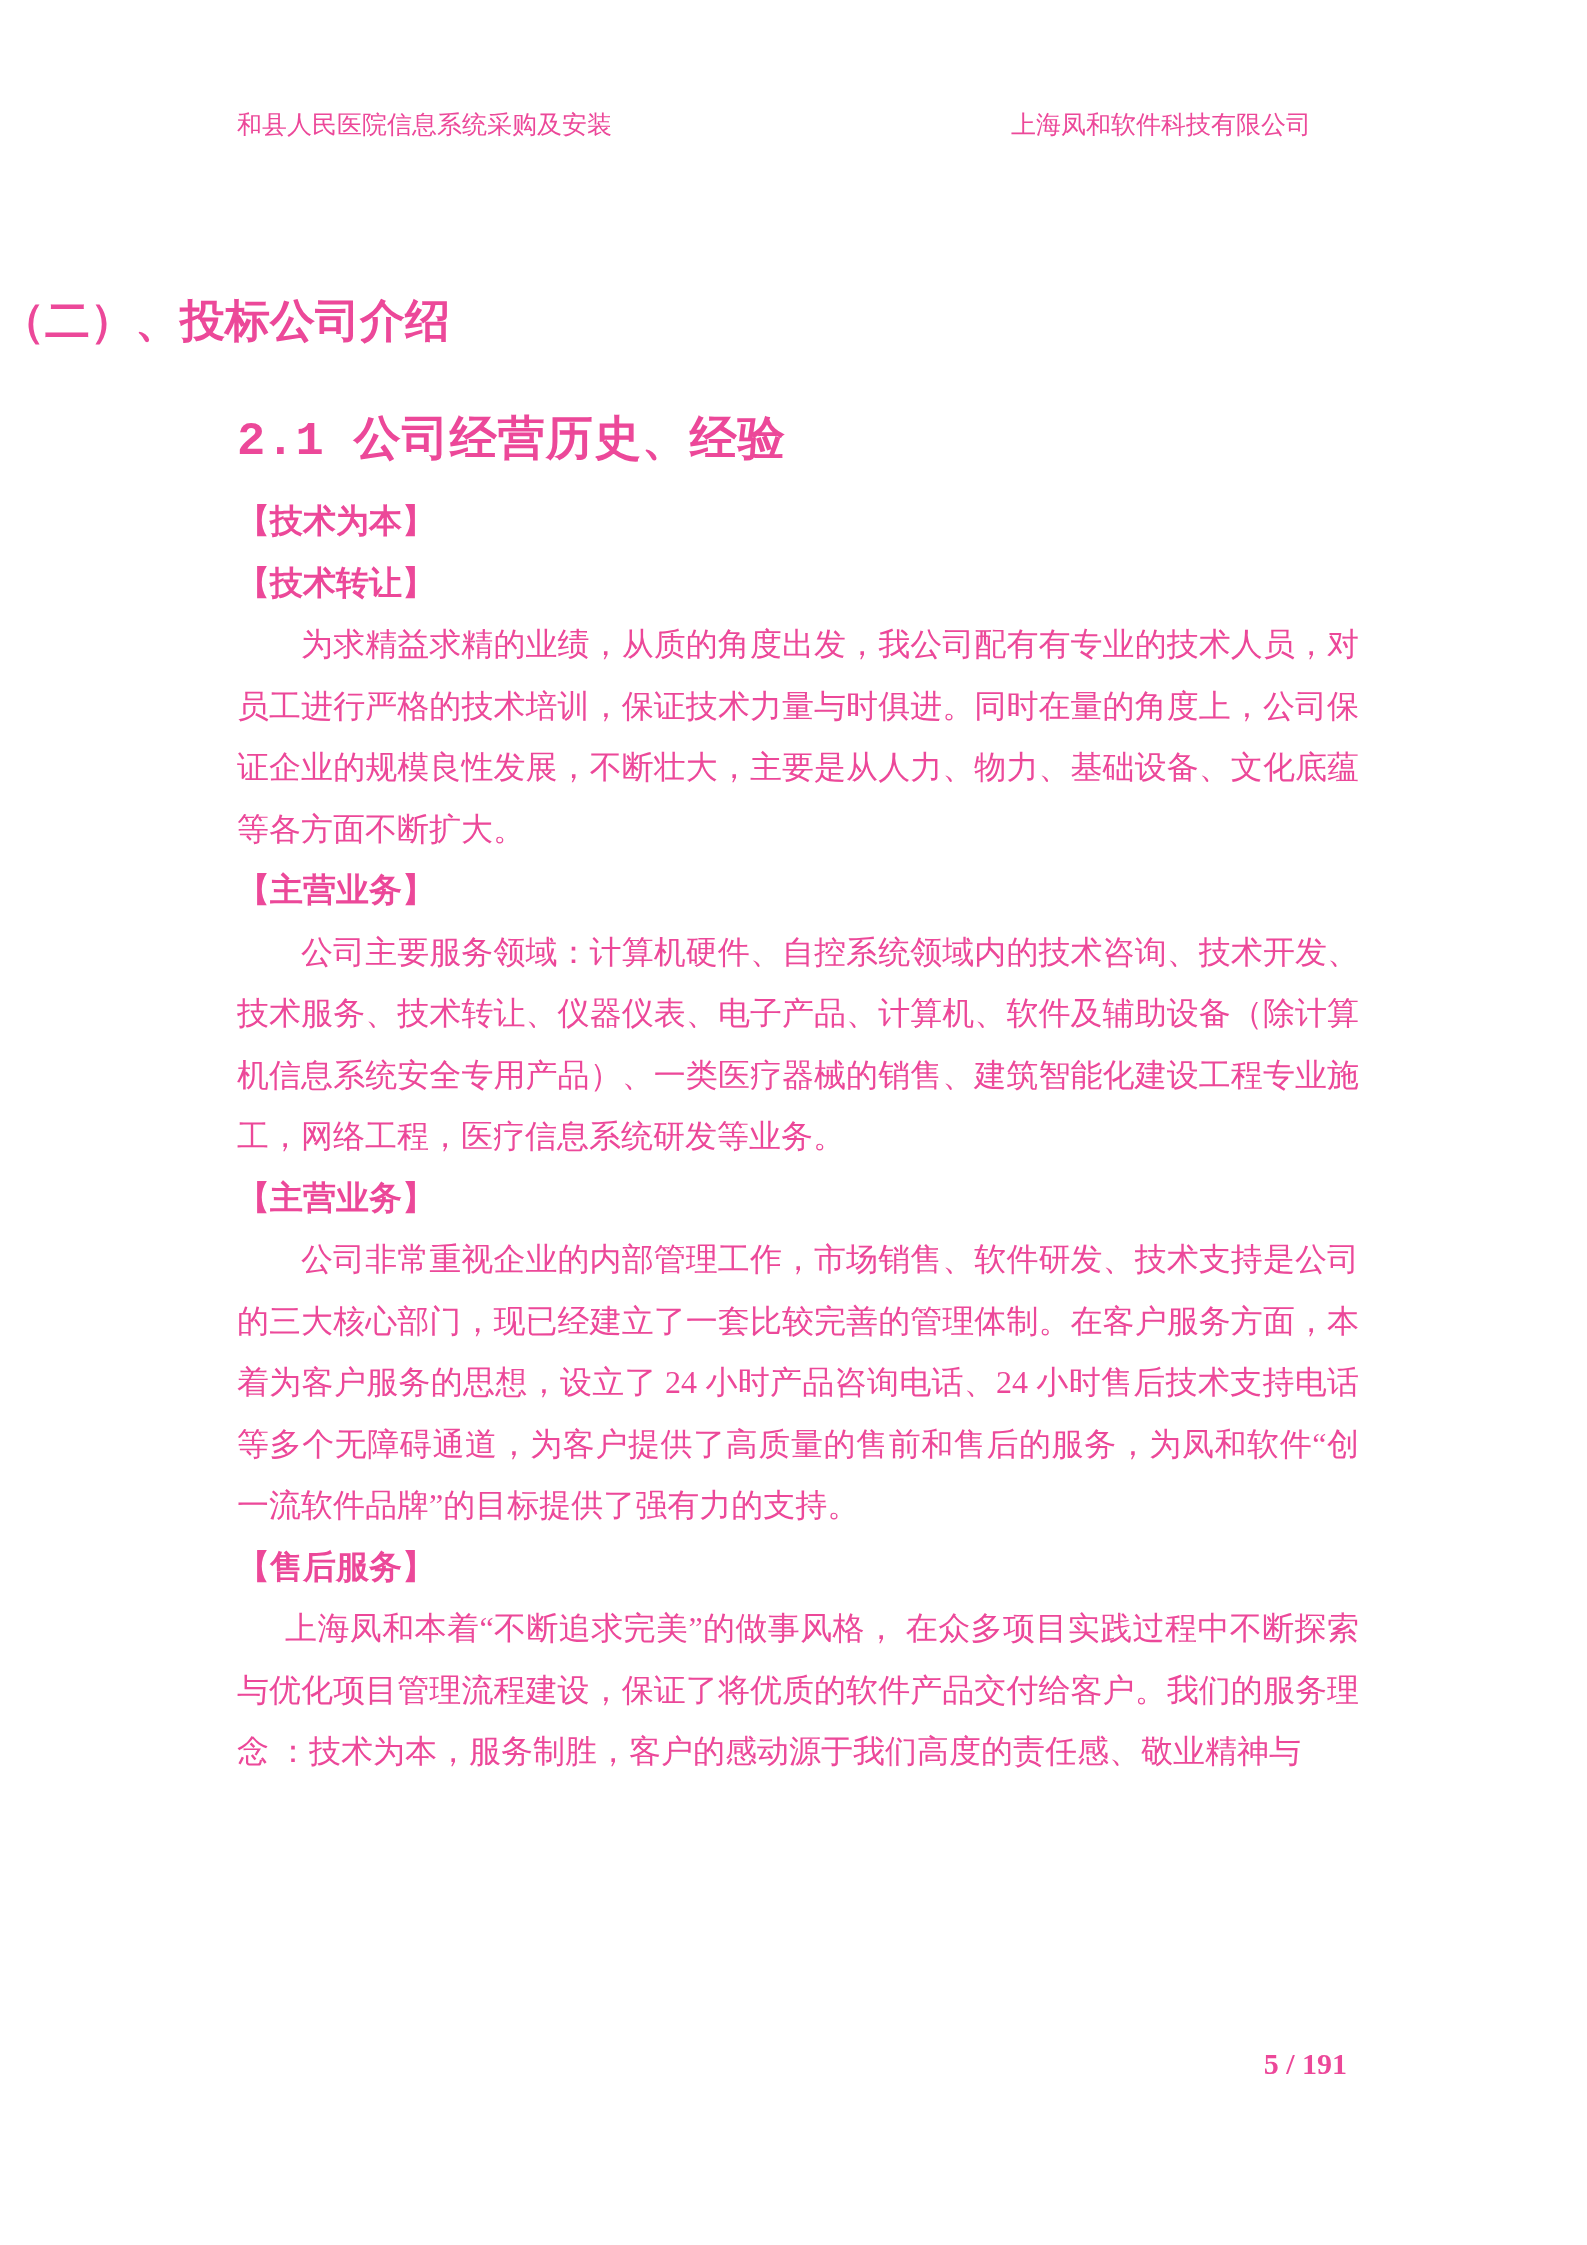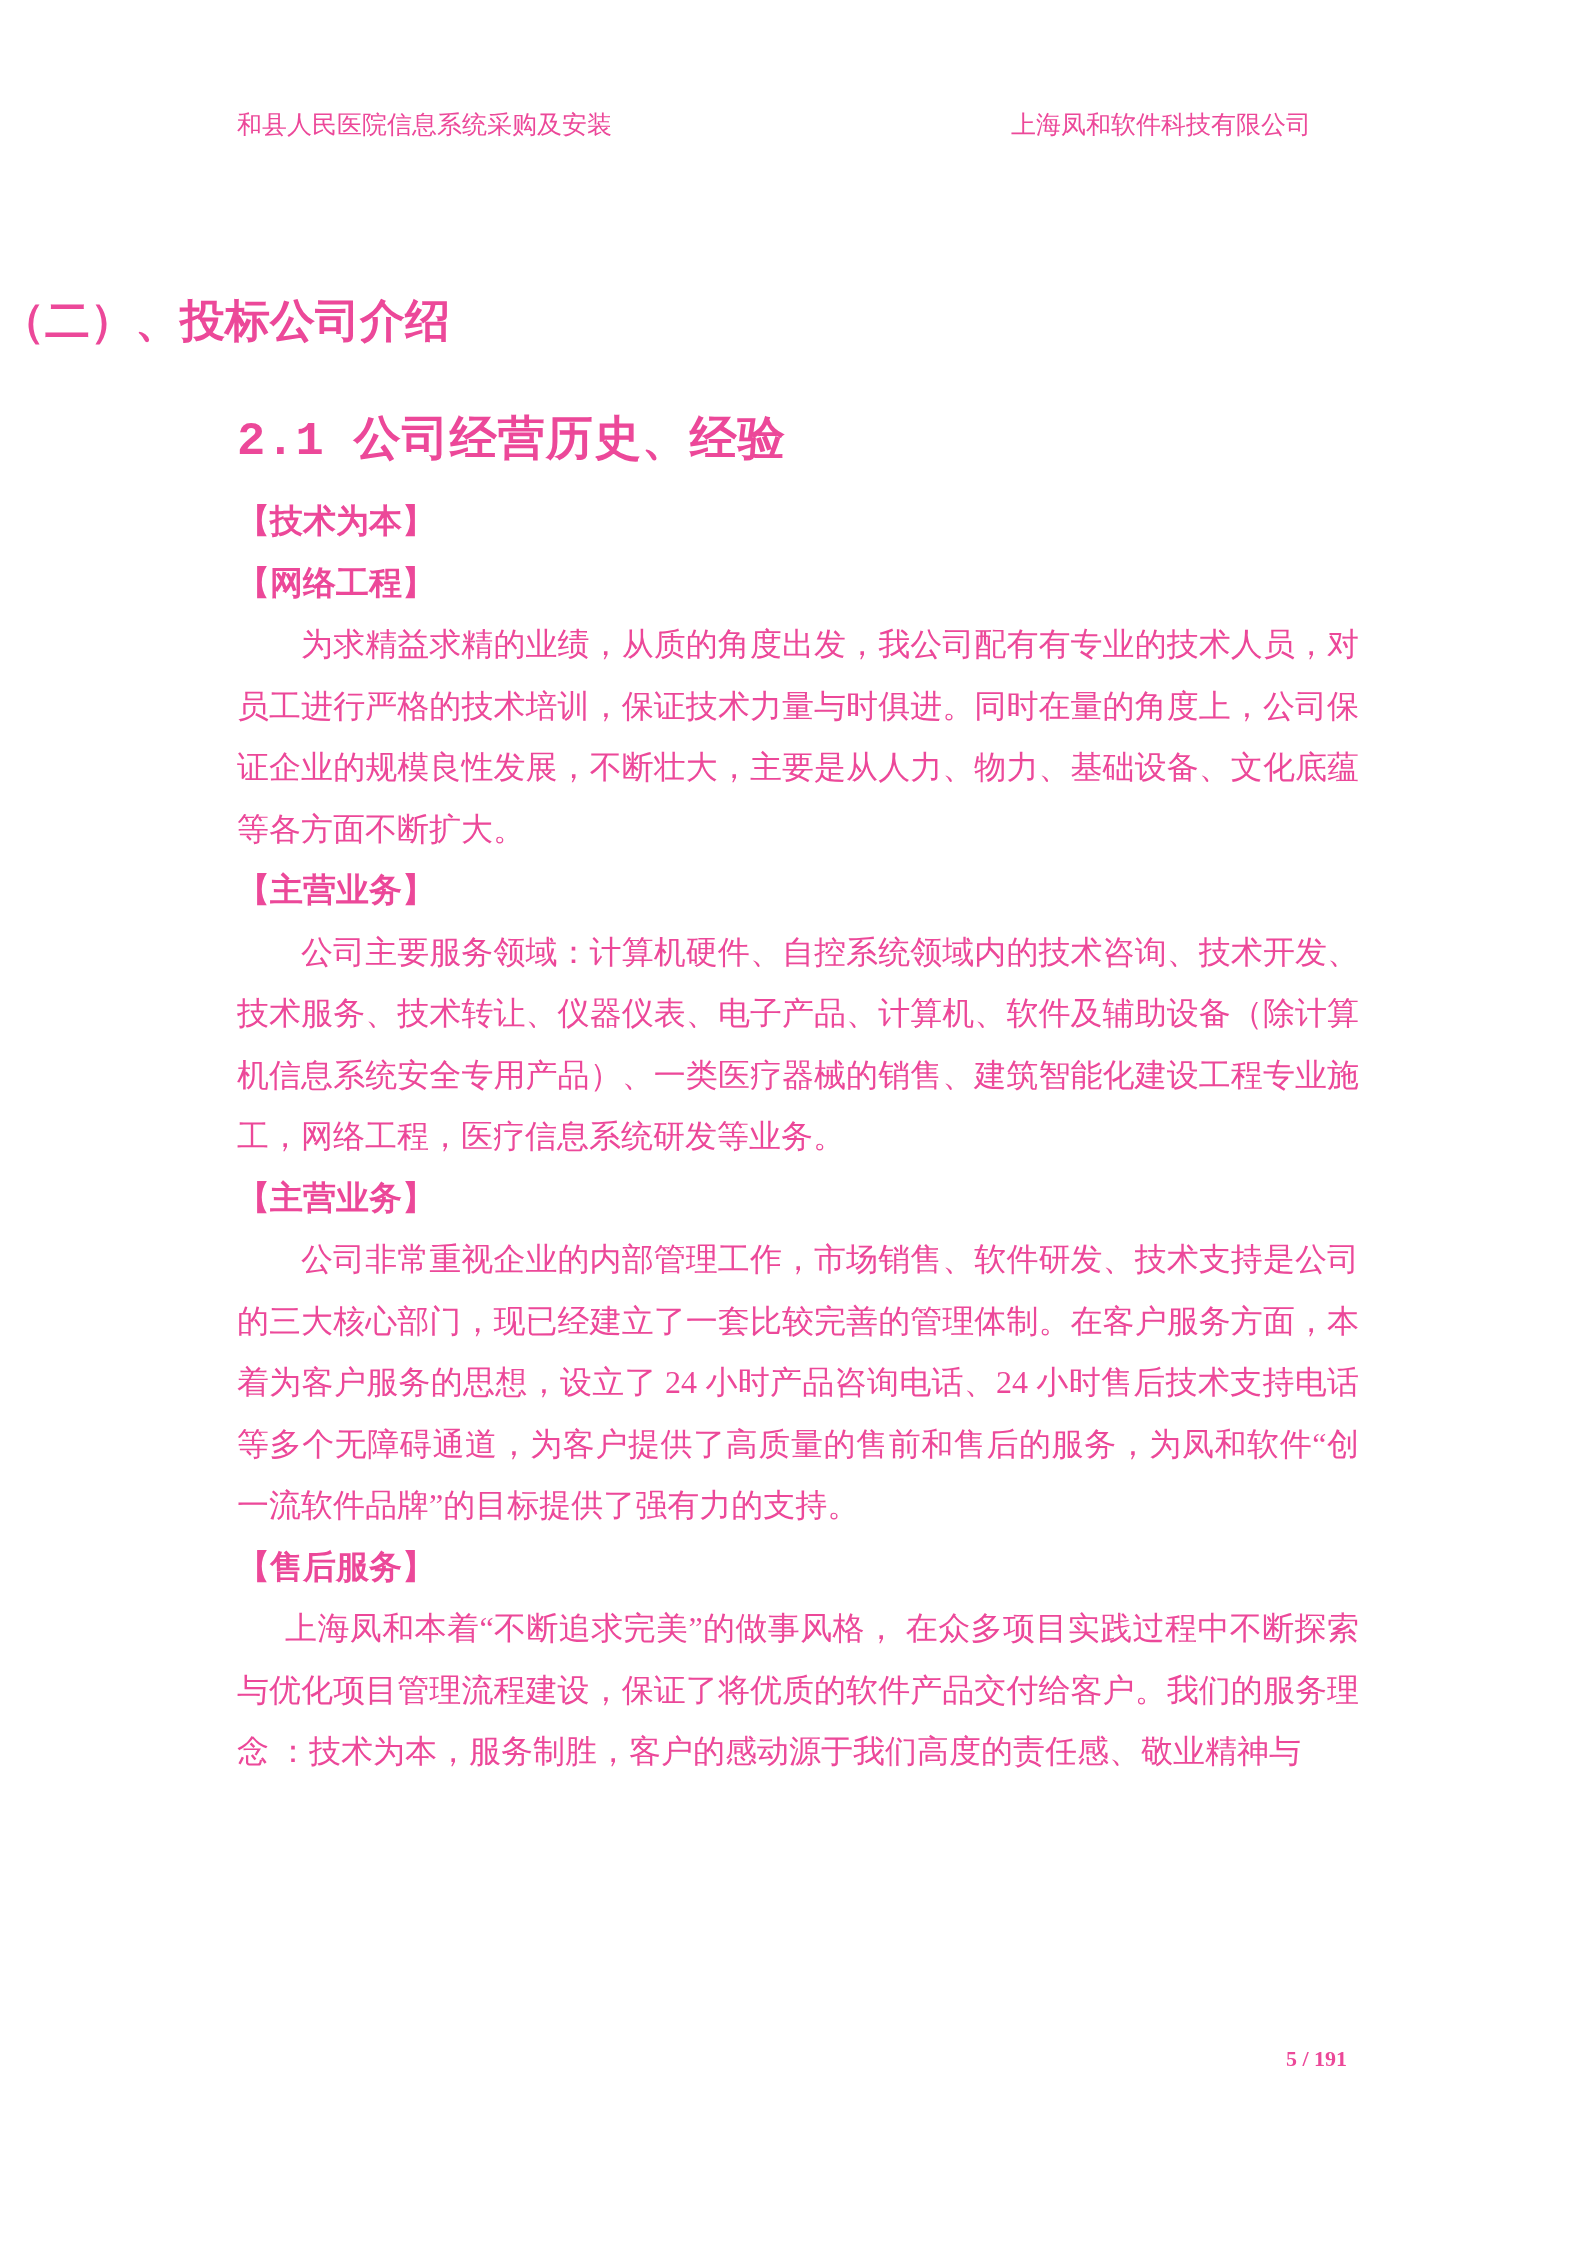--- a/index.html
+++ b/index.html
@@ -71,21 +71,21 @@
   }
   .para.small-indent {
     text-indent: 1.5em;
   }
   .page-footer {
     position: absolute;
     top: 2046px;
     left: 237px;
     width: 1110px;
     text-align: right;
-    font-size: 22px;
+    font-size: 30px;
     font-weight: bold;
     line-height: 1.2;
   }
 </style>
 </head>
 <body>
 
 <div class="page">
 
   <header class="page-header">
@@ -94,21 +94,21 @@
   </header>
 
   <div class="doc-title">（二）、投标公司介绍</div>
 
   <div class="section-title">2.1 公司经营历史、经验</div>
 
   <div class="body-text">
 
     <div class="sub-heading">【技术为本】</div>
 
-    <div class="sub-heading">【网络工程】</div>
+    <div class="sub-heading">【技术转让】</div>
     <p class="para">为求精益求精的业绩，从质的角度出发，我公司配有有专业的技术人员，对员工进行严格的技术培训，保证技术力量与时俱进。同时在量的角度上，公司保证企业的规模良性发展，不断壮大，主要是从人力、物力、基础设备、文化底蕴等各方面不断扩大。</p>
 
     <div class="sub-heading">【主营业务】</div>
     <p class="para">公司主要服务领域：计算机硬件、自控系统领域内的技术咨询、技术开发、技术服务、技术转让、仪器仪表、电子产品、计算机、软件及辅助设备（除计算机信息系统安全专用产品）、一类医疗器械的销售、建筑智能化建设工程专业施工，网络工程，医疗信息系统研发等业务。</p>
 
     <div class="sub-heading">【主营业务】</div>
     <p class="para">公司非常重视企业的内部管理工作，市场销售、软件研发、技术支持是公司的三大核心部门，现已经建立了一套比较完善的管理体制。在客户服务方面，本着为客户服务的思想，设立了 24 小时产品咨询电话、24 小时售后技术支持电话等多个无障碍通道，为客户提供了高质量的售前和售后的服务，为凤和软件“创一流软件品牌”的目标提供了强有力的支持。</p>
 
     <div class="sub-heading">【售后服务】</div>
     <p class="para small-indent">上海凤和本着“不断追求完美”的做事风格， 在众多项目实践过程中不断探索与优化项目管理流程建设，保证了将优质的软件产品交付给客户。我们的服务理念 ：技术为本，服务制胜，客户的感动源于我们高度的责任感、敬业精神与</p>

